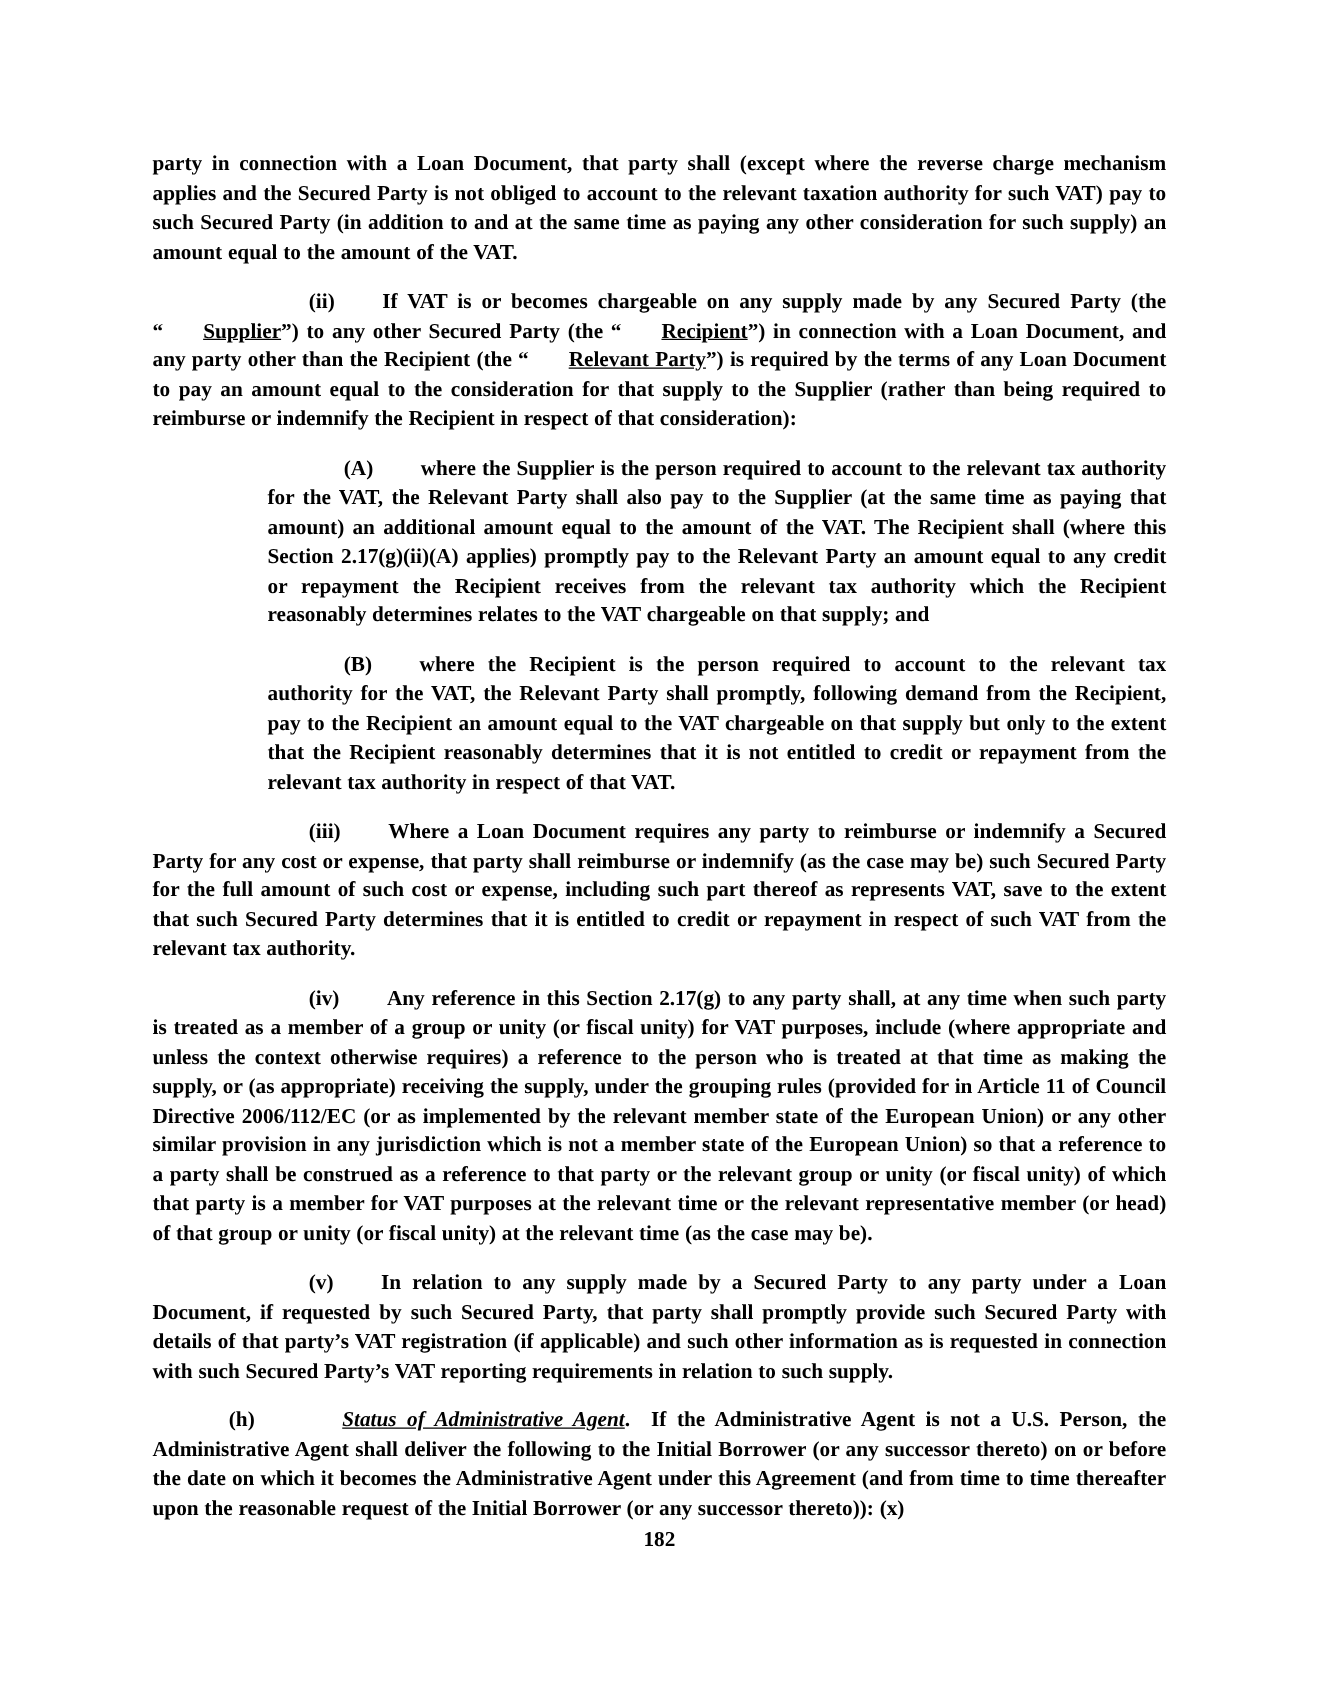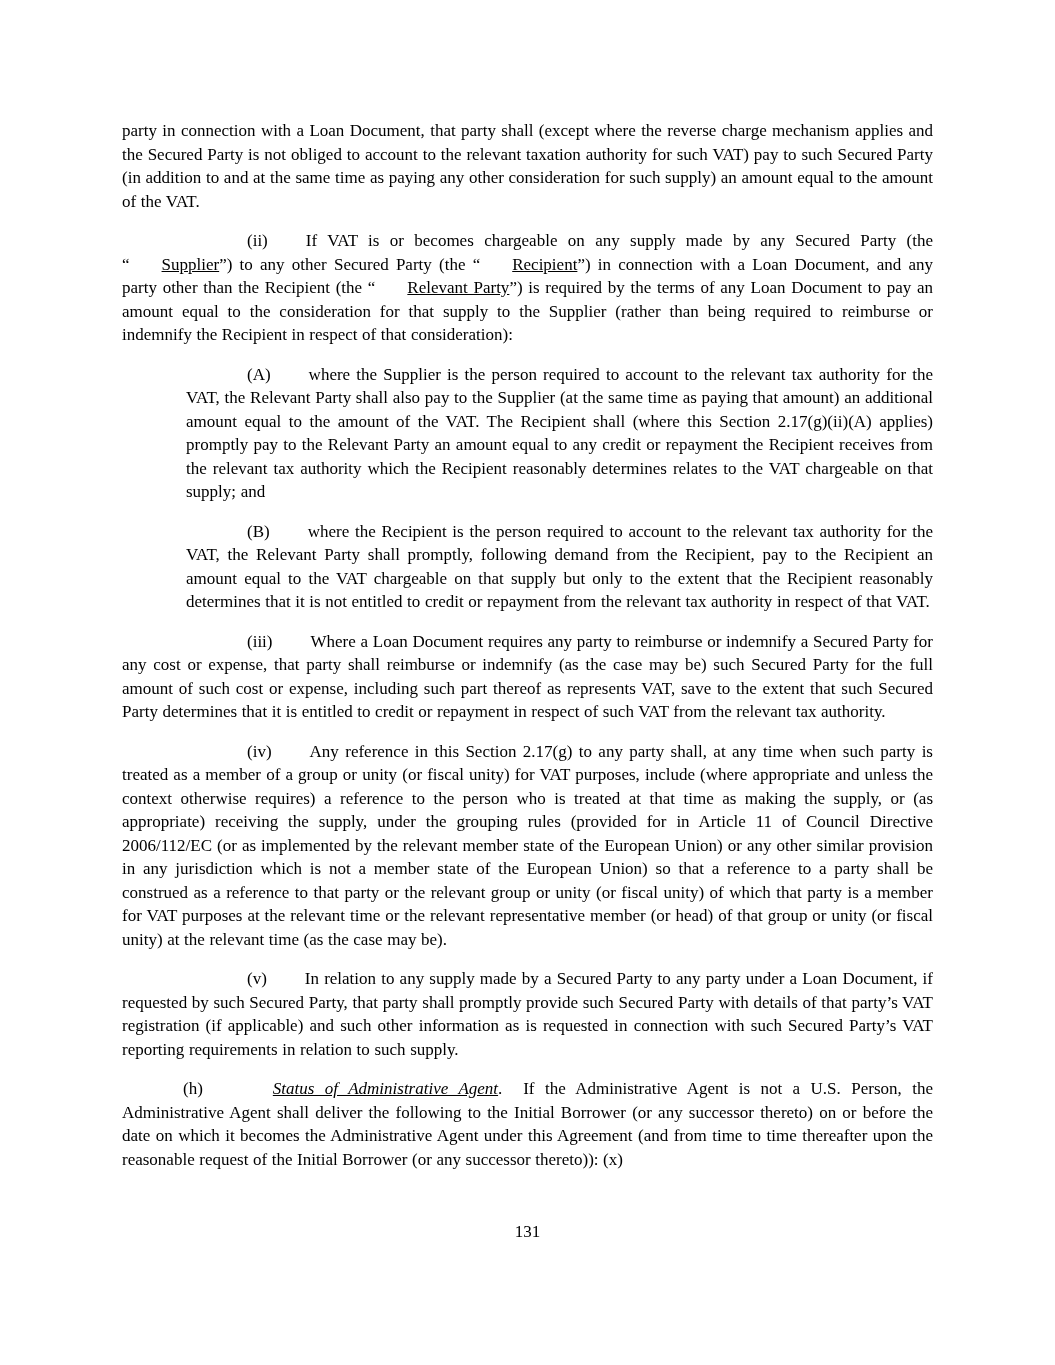--- a/index.html
+++ b/index.html
@@ -8,40 +8,41 @@
     background: #ffffff;
   }
   .page {
     position: relative;
     width: 1055px;
     height: 1365px;
     background: #ffffff;
     overflow: hidden;
     color: #000000;
     font-family: "Liberation Serif", "DejaVu Serif", serif;
+    font-weight: bold;
   }
   .doc-body {
     position: absolute;
     left: 122px;
     top: 119px;
     width: 811px;
     font-size: 17px;
     line-height: 23.5px;
     text-align: justify;
     word-spacing: 0.02em;
   }
   p.para {
     margin: 0 0 16px 0;
     text-indent: 125px;
   }
   p.para.flush {
     text-indent: 0;
   }
   p.para.sub {
-    margin-left: 64px;
+    margin-left: 92px;
     text-indent: 61px;
   }
   p.para.h-level {
     text-indent: 61px;
   }
   .tab {
     display: inline-block;
     width: 38px;
   }
   .u { text-decoration: underline; margin-left: 32px; }
@@ -63,14 +64,14 @@
   <div class="doc-body" id="doc-body">
       <p class="para flush"><span>party in connection with a Loan Document, that party shall (except where the reverse charge mechanism applies and the Secured Party is not obliged to account to the relevant taxation authority for such VAT) pay to such Secured Party (in addition to and at the same time as paying any other consideration for such supply) an amount equal to the amount of the VAT.</span></p>
       <p class="para"><span>(ii)</span><span class="tab"></span><span>If VAT is or becomes chargeable on any supply made by any Secured Party (the “</span><span class="u">Supplier</span><span>”) to any other Secured Party (the “</span><span class="u">Recipient</span><span>”) in connection with a Loan Document, and any party other than the Recipient (the “</span><span class="u">Relevant Party</span><span>”) is required by the terms of any Loan Document to pay an amount equal to the consideration for that supply to the Supplier (rather than being required to reimburse or indemnify the Recipient in respect of that consideration):</span></p>
       <p class="para sub"><span>(A)</span><span class="tab"></span><span>where the Supplier is the person required to account to the relevant tax authority for the VAT, the Relevant Party shall also pay to the Supplier (at the same time as paying that amount) an additional amount equal to the amount of the VAT. The Recipient shall (where this Section 2.17(g)(ii)(A) applies) promptly pay to the Relevant Party an amount equal to any credit or repayment the Recipient receives from the relevant tax authority which the Recipient reasonably determines relates to the VAT chargeable on that supply; and</span></p>
       <p class="para sub"><span>(B)</span><span class="tab"></span><span>where the Recipient is the person required to account to the relevant tax authority for the VAT, the Relevant Party shall promptly, following demand from the Recipient, pay to the Recipient an amount equal to the VAT chargeable on that supply but only to the extent that the Recipient reasonably determines that it is not entitled to credit or repayment from the relevant tax authority in respect of that VAT.</span></p>
       <p class="para"><span>(iii)</span><span class="tab"></span><span>Where a Loan Document requires any party to reimburse or indemnify a Secured Party for any cost or expense, that party shall reimburse or indemnify (as the case may be) such Secured Party for the full amount of such cost or expense, including such part thereof as represents VAT, save to the extent that such Secured Party determines that it is entitled to credit or repayment in respect of such VAT from the relevant tax authority.</span></p>
       <p class="para"><span>(iv)</span><span class="tab"></span><span>Any reference in this Section 2.17(g) to any party shall, at any time when such party is treated as a member of a group or unity (or fiscal unity) for VAT purposes, include (where appropriate and unless the context otherwise requires) a reference to the person who is treated at that time as making the supply, or (as appropriate) receiving the supply, under the grouping rules (provided for in Article 11 of Council Directive 2006/112/EC (or as implemented by the relevant member state of the European Union) or any other similar provision in any jurisdiction which is not a member state of the European Union) so that a reference to a party shall be construed as a reference to that party or the relevant group or unity (or fiscal unity) of which that party is a member for VAT purposes at the relevant time or the relevant representative member (or head) of that group or unity (or fiscal unity) at the relevant time (as the case may be).</span></p>
       <p class="para"><span>(v)</span><span class="tab"></span><span>In relation to any supply made by a Secured Party to any party under a Loan Document, if requested by such Secured Party, that party shall promptly provide such Secured Party with details of that party’s VAT registration (if applicable) and such other information as is requested in connection with such Secured Party’s VAT reporting requirements in relation to such supply.</span></p>
       <p class="para h-level"><span>(h)</span><span class="tab"></span><span class="u i">Status of Administrative Agent</span><span>.&nbsp; If the Administrative Agent is not a U.S. Person, the Administrative Agent shall deliver the following to the Initial Borrower (or any successor thereto) on or before the date on which it becomes the Administrative Agent under this Agreement (and from time to time thereafter upon the reasonable request of the Initial Borrower (or any successor thereto)): (x)</span></p>
     </div>
-  <div class="page-number">131</div>
+  <div class="page-number">182</div>
 </div>
 
 </body></html>

